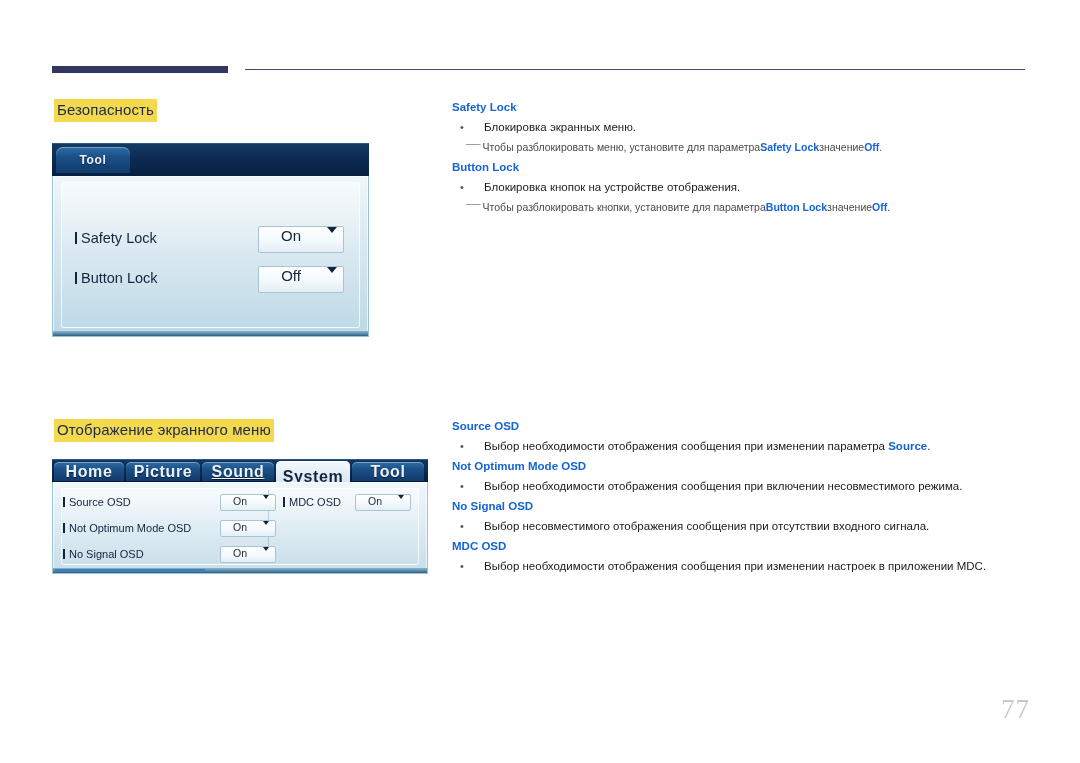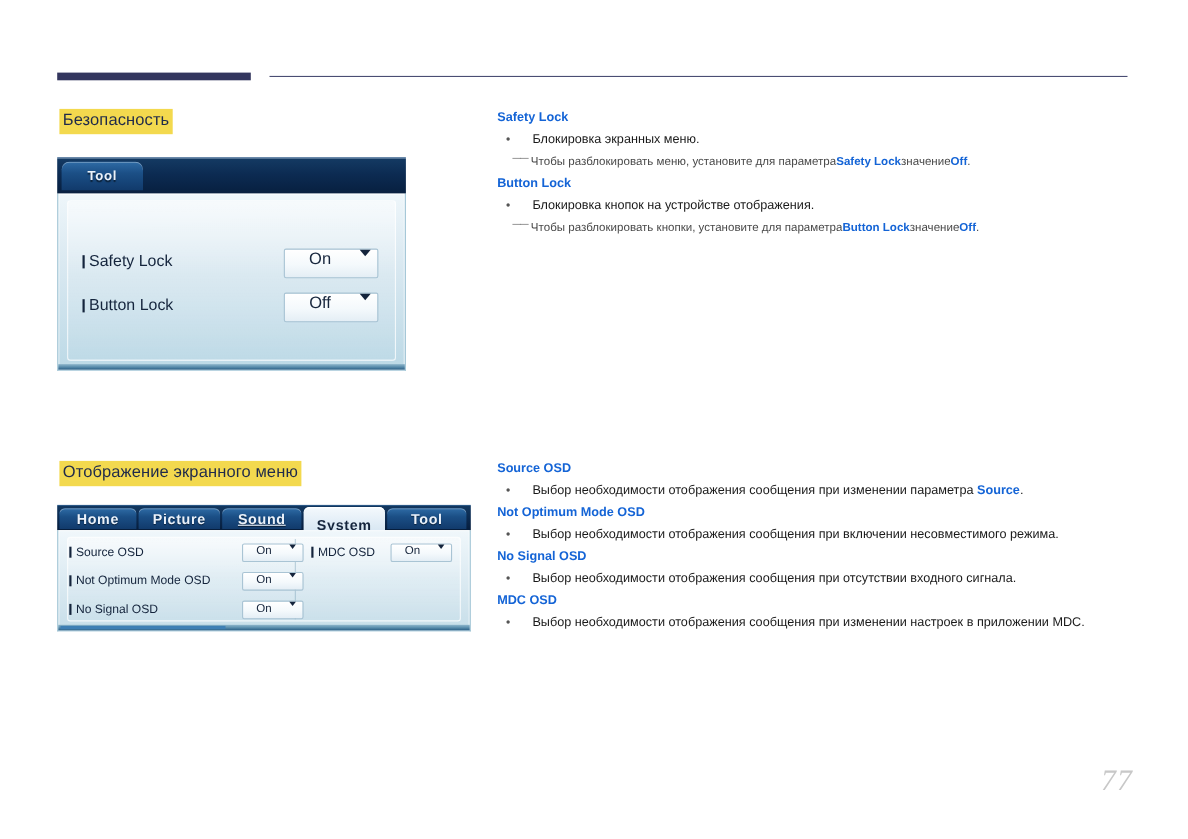--- a/index.html
+++ b/index.html
@@ -126,21 +126,21 @@
   #osd-tool .lbl{font-size:14.5px;}
   #osd-tool .combo{width:86px;height:27px;}
   #osd-tool .combo .val{font-size:15px;}
   #r-safety{top:54px;}
   #r-button{top:94px;}
   #osd-tool .combo{position:absolute;left:205px;}
 
   
   #osd-system{left:52px;top:459px;width:376px;height:113px;}
   #osd-system .osd-tabbar{height:22px;}
-  #osd-system .tab{height:19px;top:2px;font-size:13px;border-radius:5px 5px 0 0;}
+  #osd-system .tab{height:19px;top:2px;font-size:16px;border-radius:5px 5px 0 0;}
   #osd-system .tab.active{height:32px;top:1px;}
   #osd-system .osd-body{height:calc(100% - 22px);
     background:linear-gradient(180deg,#f0f7fb 0%,#e0edf4 40%,#c7dee9 100%);}
   #osd-system .lbl{font-size:11px;}
   #osd-system .lbl .bar{height:10px;}
   #osd-system .combo{width:56px;height:17px;}
   #osd-system .combo .val{font-size:10.5px;}
   #osd-system .combo .arrow{border-left-width:3.5px;border-right-width:3.5px;border-top-width:4.5px;}
   .sys-left-row{position:absolute;left:10px;display:flex;align-items:center;}
   .sys-left-row .combo{position:absolute;left:157px;}
@@ -168,21 +168,21 @@
   }
   .note .dash{
     display:inline-block;color:#888;margin-right:3px;
     font-size:11px;position:relative;top:-3px;letter-spacing:-1px;
   }
   .hl{color:#1464d6;font-weight:bold;}
 
   
   .page-no{
     position:absolute;right:50px;bottom:38px;
-    font-size:27px;color:#c8c8c8;font-style:italic;
+    font-size:27px;color:#c8c8c8;
     font-family:"Liberation Serif","DejaVu Serif",serif;
     letter-spacing:1px;
   }
 </style>
 </head>
 <body>
 
 <div class="rule-thick"></div>
 <div class="rule-thin"></div>
 
@@ -323,21 +323,21 @@
 
   <div class="term" style="top:460px;">Not Optimum Mode OSD</div>
   <div class="bullet" style="top:480px;left:8px;">
     <span class="dot">•</span>
     <span style="margin-left:12px;">Выбор необходимости отображения сообщения при включении несовместимого режима.</span>
   </div>
 
   <div class="term" style="top:500px;">No Signal OSD</div>
   <div class="bullet" style="top:520px;left:8px;">
     <span class="dot">•</span>
-    <span style="margin-left:12px;">Выбор необходимости отображения сообщения при отсутствии входного сигнала.</span>
+    <span style="margin-left:12px;">Выбор несовместимого отображения сообщения при отсутствии входного сигнала.</span>
   </div>
 
   <div class="term" style="top:540px;">MDC OSD</div>
   <div class="bullet" style="top:560px;left:8px;">
     <span class="dot">•</span>
     <span style="margin-left:12px;">Выбор необходимости отображения сообщения при изменении настроек в приложении MDC.</span>
   </div>
 
 </div>
 

